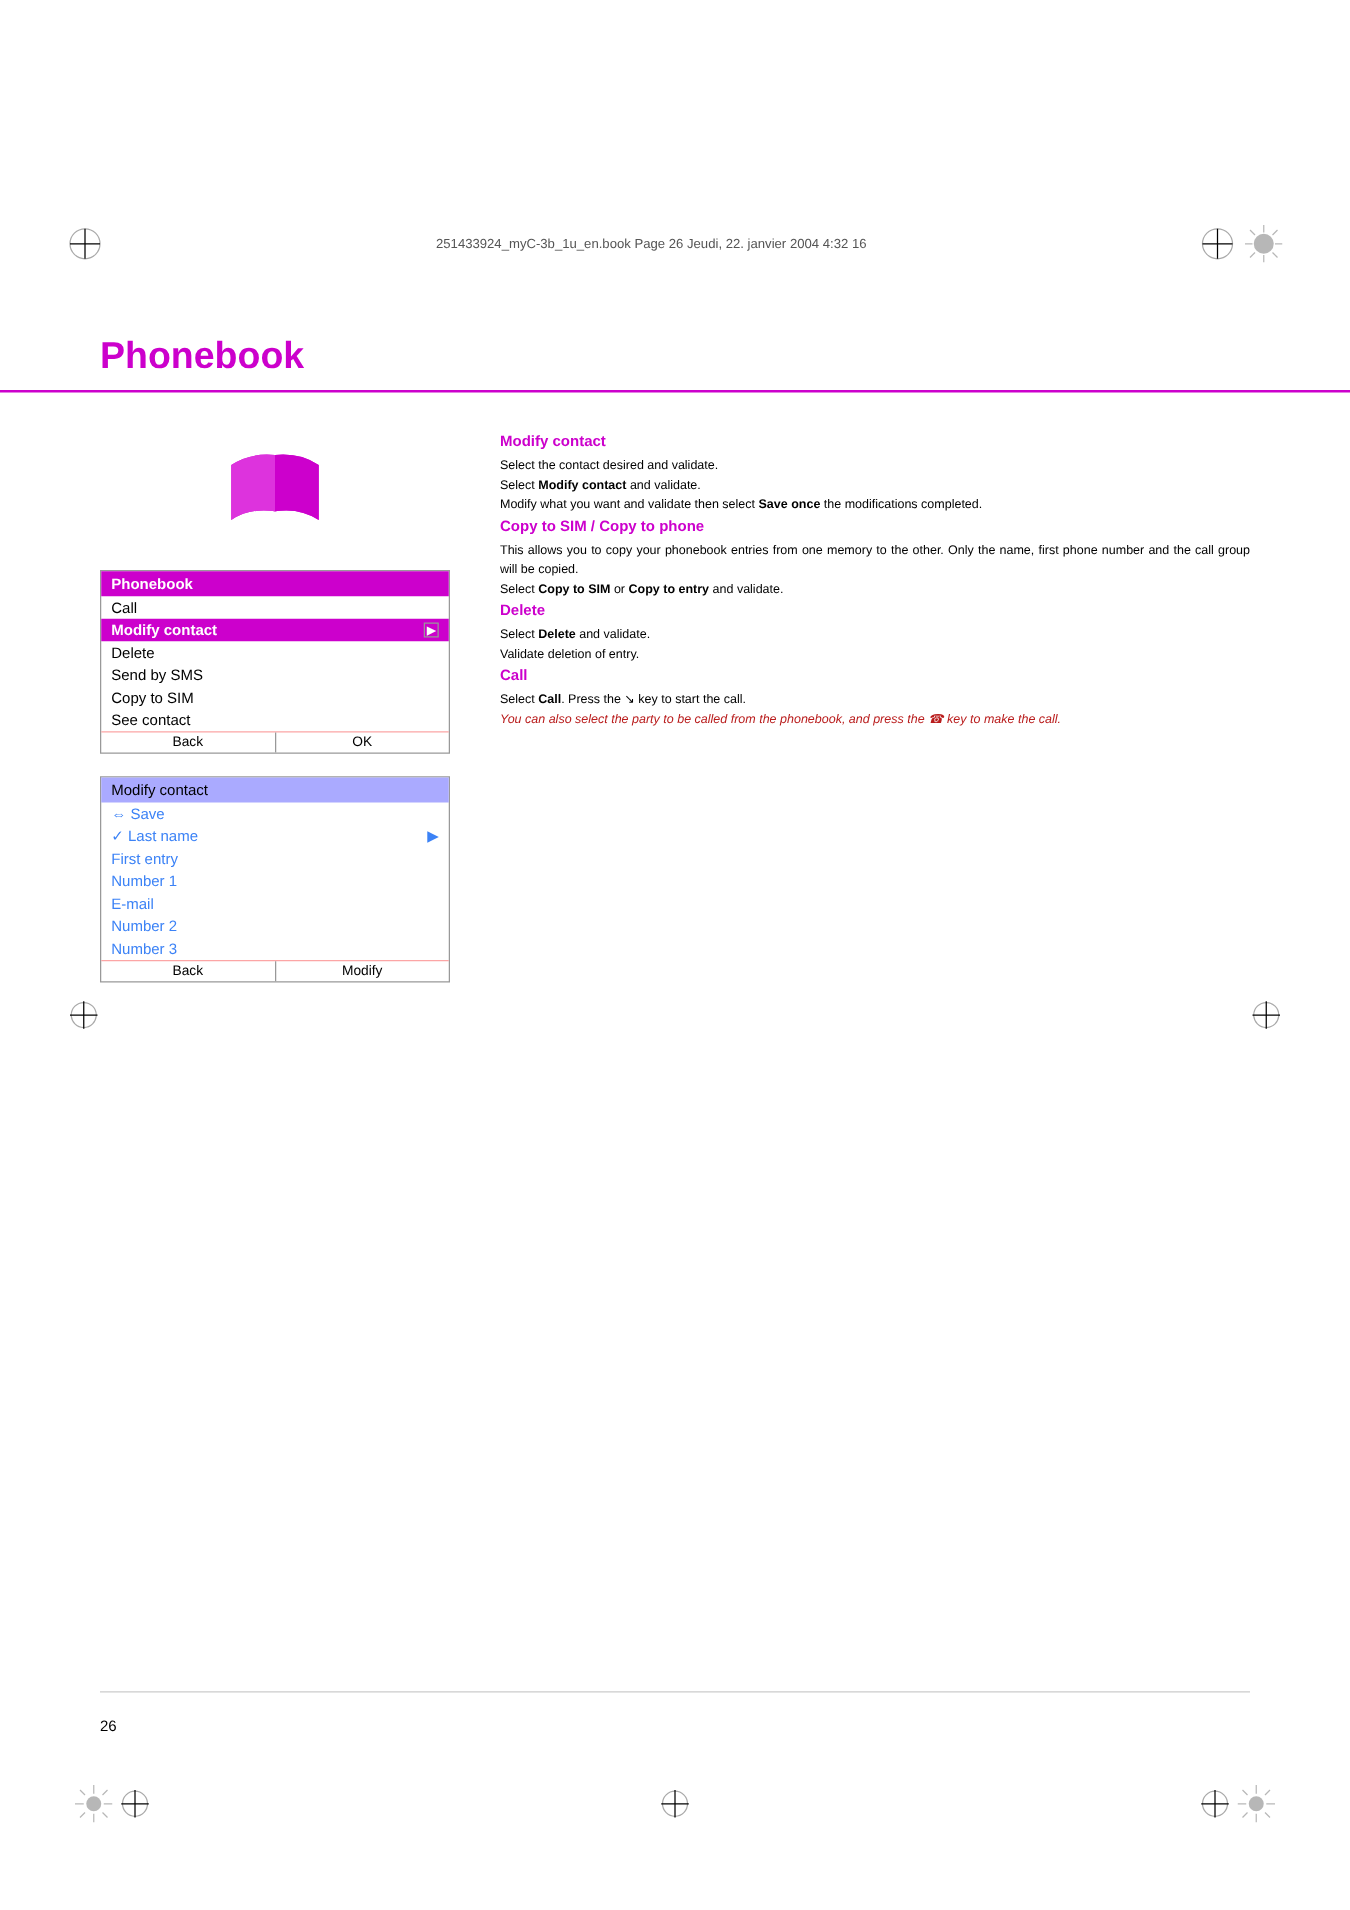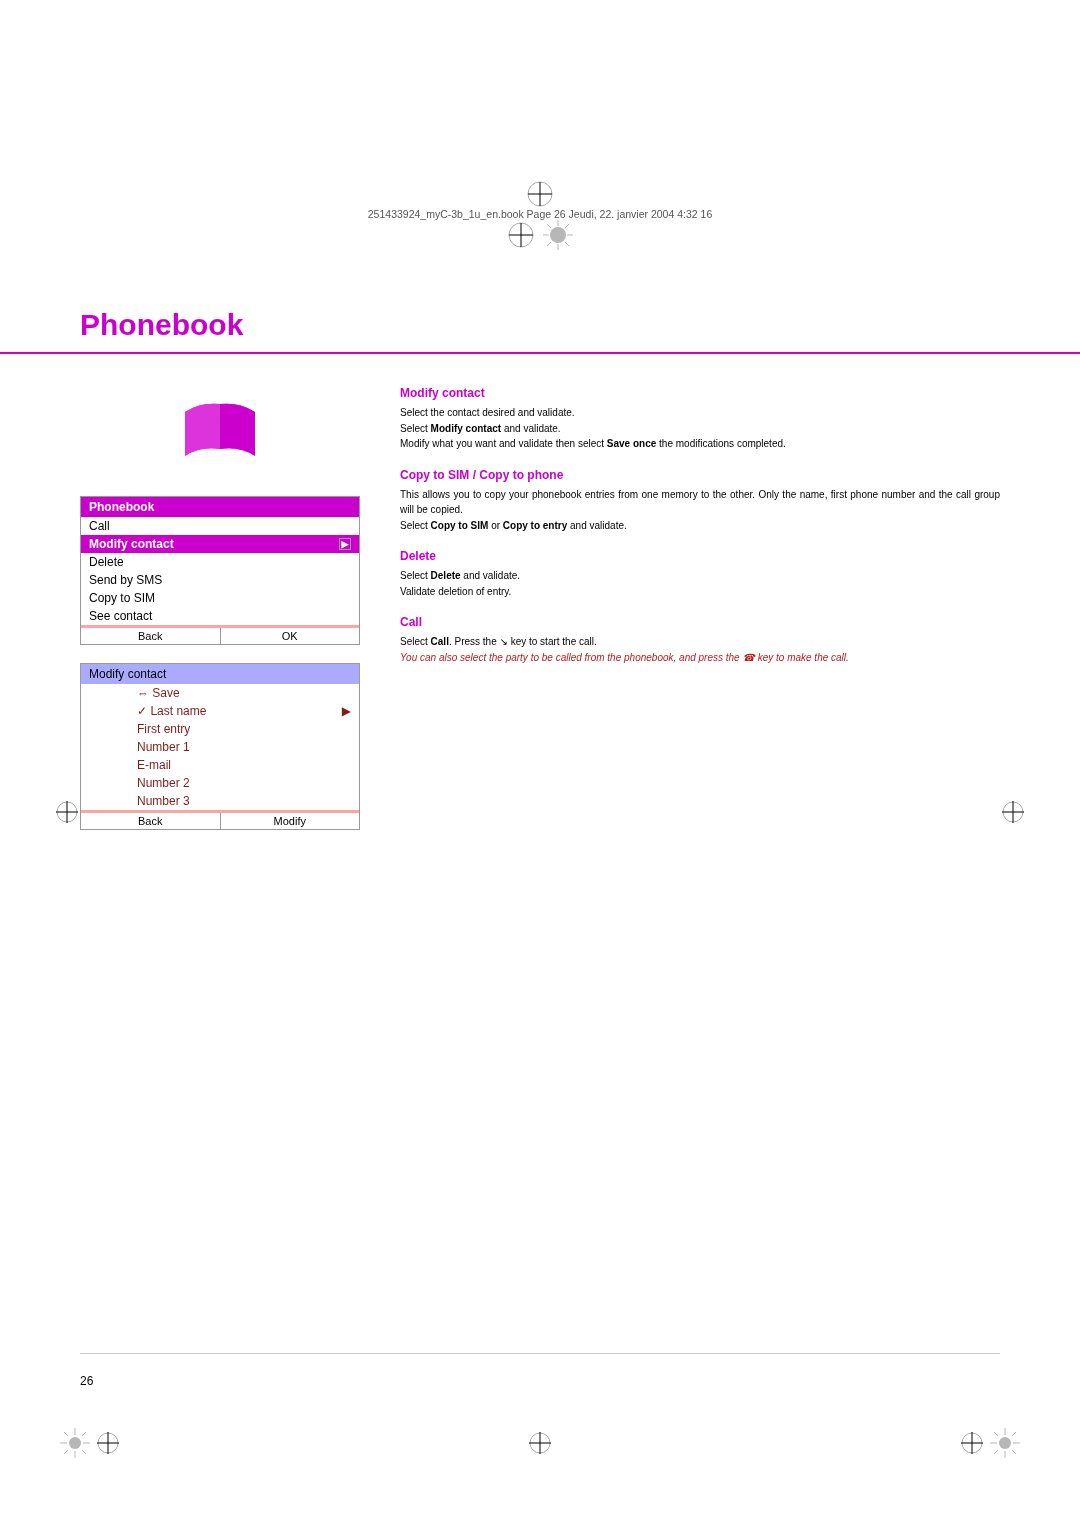--- a/index.html
+++ b/index.html
@@ -76,21 +76,21 @@
       height: 12px;
       border: 1px solid #999;
       display: inline-flex;
       align-items: center;
       justify-content: center;
       font-size: 9px;
     }
 
     .menu-footer {
       display: flex;
-      border-top: 3px solid #fca5a5;
+      border-top: 1px solid #fca5a5;
       font-size: 11px;
       align-items: flex-end;
     }
 
     .menu-footer-btn {
       flex: 1;
       text-align: center;
       padding: 2px 4px;
       border-right: 1px solid #999;
     }
@@ -107,37 +107,35 @@
 
     .modify-contact-header {
       background: #aaaaff;
       color: #000;
       padding: 3px 8px;
       font-size: 12px;
     }
 
     .modify-item {
       padding: 2px 8px;
-      color: #7f1d1d;
+      color: #3b82f6;
       display: flex;
       align-items: center;
       justify-content: space-between;
-      margin-left: 48px;
     }
 
     .right-column {
       flex: 1;
       font-size: 12px;
       line-height: 1.5;
     }
 
     .section-title {
       font-weight: bold;
       color: #cc00cc;
-      margin-top: 14px;
       margin-bottom: 3px;
       font-size: 12px;
     }
 
     .section-title:first-child {
       margin-top: 0;
     }
 
     .section-body {
       color: #000;
@@ -158,21 +156,21 @@
     .page-wrapper {
       position: relative;
       min-height: 1528px;
     }
   </style>
 </head>
 <body>
 
 <div class="page-wrapper">
 
-  <div style="display:flex; justify-content:space-between; align-items:center; padding: 30px 54px; margin-top:150px;flex-direction:column;">
+  <div style="display:flex; justify-content:space-between; align-items:center; padding: 30px 54px; margin-top:150px;">
     <div style="display:flex;align-items:center;gap:8px;">
       <svg width="28" height="28" viewBox="0 0 28 28">
           <circle cx="14" cy="14" r="12" fill="none" stroke="#aaa" stroke-width="1"></circle>
           <line x1="14" y1="2" x2="14" y2="26" stroke="#000" stroke-width="1"></line>
           <line x1="2" y1="14" x2="26" y2="14" stroke="#000" stroke-width="1"></line>
         </svg>
     </div>
     <div style="font-size:10.5px;color:#555;">251433924_myC-3b_1u_en.book  Page 26  Jeudi, 22. janvier 2004  4:32 16</div>
     <div style="display:flex;align-items:center;gap:8px;">
       <svg width="28" height="28" viewBox="0 0 28 28">

